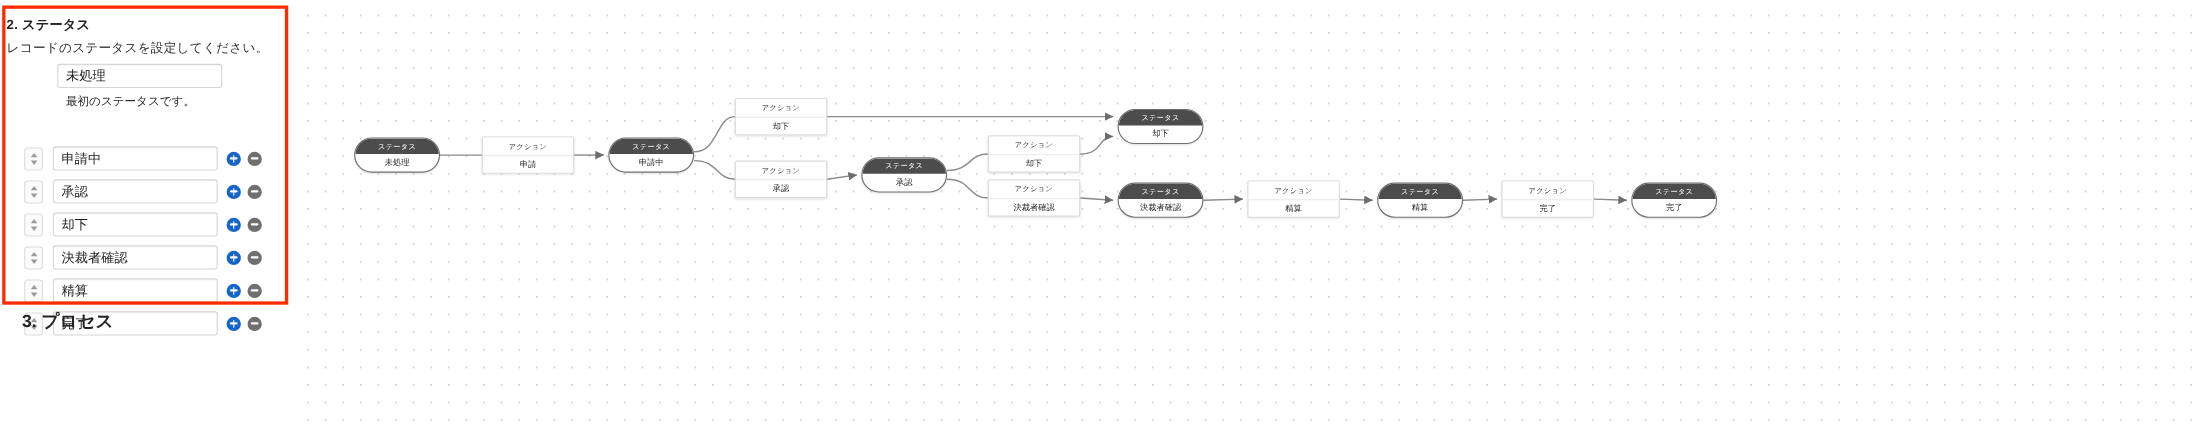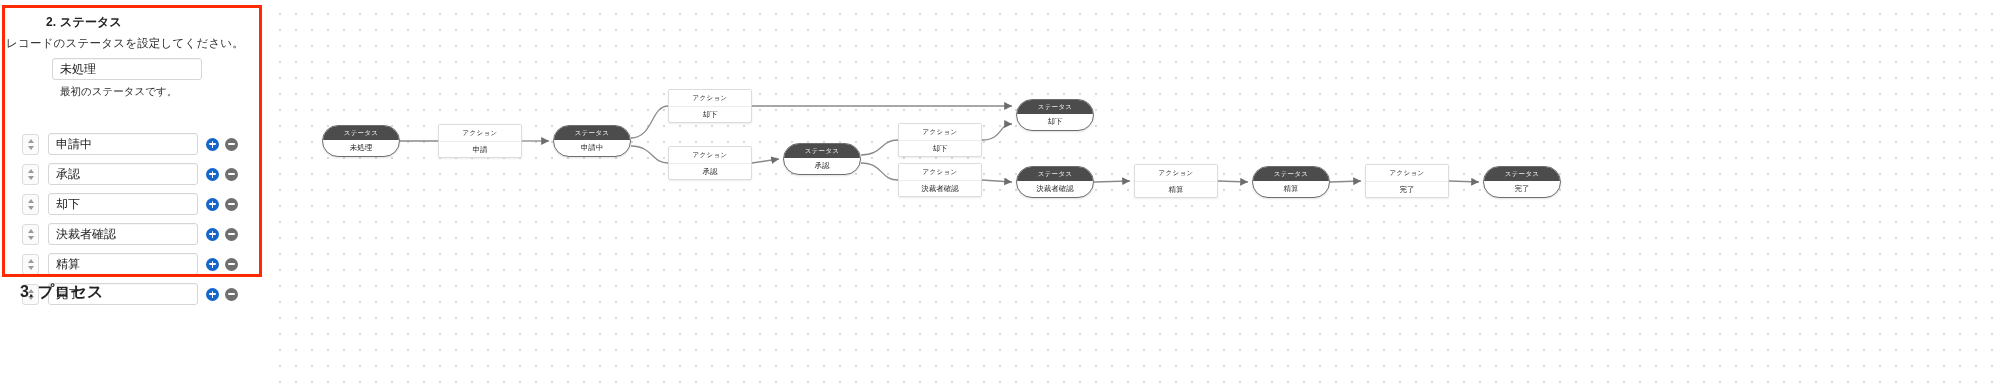--- a/index.html
+++ b/index.html
@@ -14,21 +14,21 @@
   .left-panel{position:absolute;left:0;top:0;width:264px;height:391px;background:#fff;}
 
   .redbox{
     position:absolute;left:2px;top:5px;width:260px;height:272px;
     border:3px solid #ff2b00;box-sizing:border-box;background:transparent;
     pointer-events:none;
   }
 
   .section-title{
     position:absolute;left:6px;top:14px;
-    font-size:12px;font-weight:bold;color:#232323;letter-spacing:.2px;margin-left:40px;
+    font-size:12px;font-weight:bold;color:#232323;letter-spacing:.2px;
   }
   .section-desc{
     position:absolute;left:6px;top:36px;
     font-size:11.5px;color:#2e2e2e;letter-spacing:.2px;white-space:nowrap;font-family:Liberation Mono, monospace;
   }
 
   .first-row{position:absolute;left:52px;top:58px;}
   .fld{
     width:150px;height:22px;box-sizing:border-box;
     border:1px solid #d6d6d6;border-radius:3px;background:#fff;

